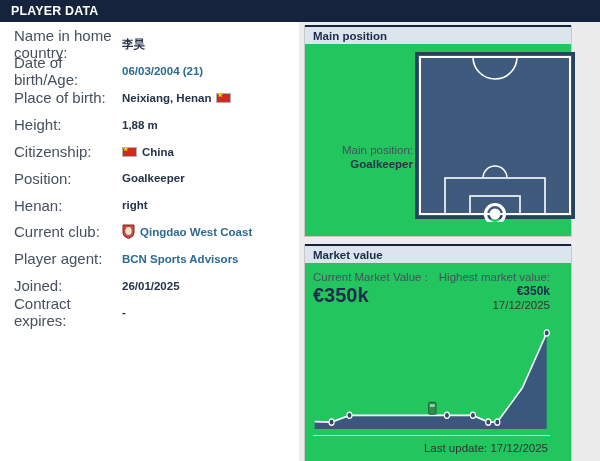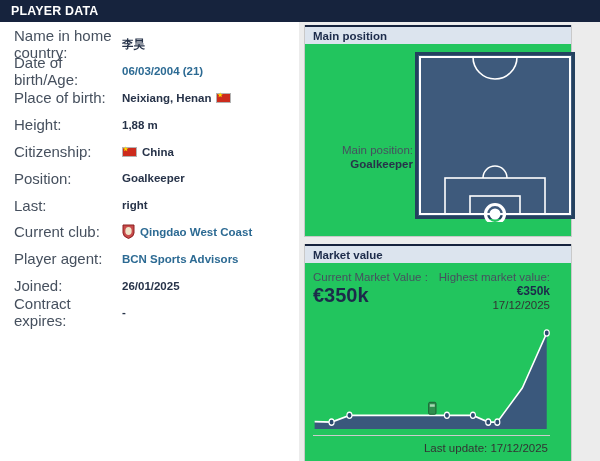--- a/index.html
+++ b/index.html
@@ -113,21 +113,21 @@
       <span>China</span>
     </span>
   </div>
 
   <div class="info-row">
     <span class="lbl">Position:</span>
     <span class="val">Goalkeeper</span>
   </div>
 
   <div class="info-row">
-    <span class="lbl">Last:</span>
+    <span class="lbl">Henan:</span>
     <span class="val">right</span>
   </div>
 
   <div class="info-row">
     <span class="lbl">Current club:</span>
     <span class="val">
       <svg width="13" height="15" viewBox="0 0 13 15">
         <path d="M1 1 h11 v8 q0 3.5 -5.5 5.5 Q1 12.5 1 9 Z" fill="#c84b4b" stroke="#8b2020" stroke-width="1"></path>
         <ellipse cx="6.5" cy="7" rx="3.2" ry="4" fill="#f0e3c8"></ellipse>
       </svg>

